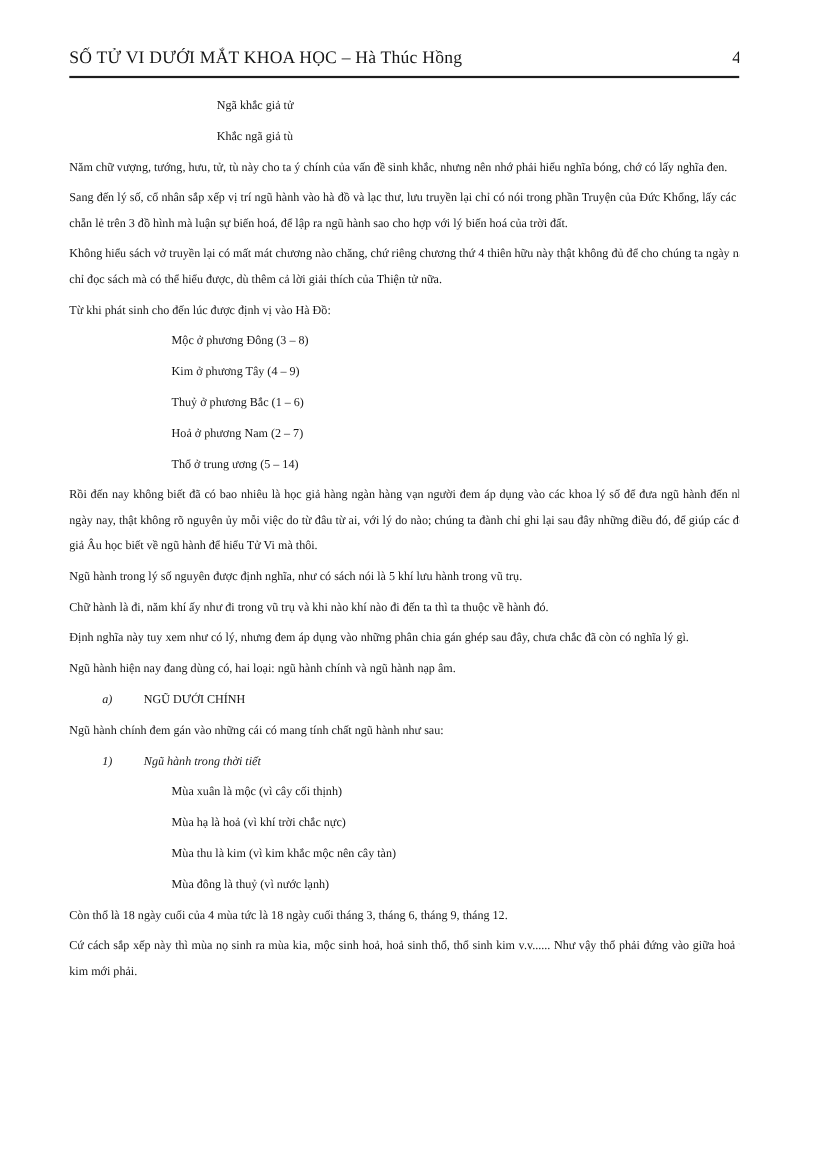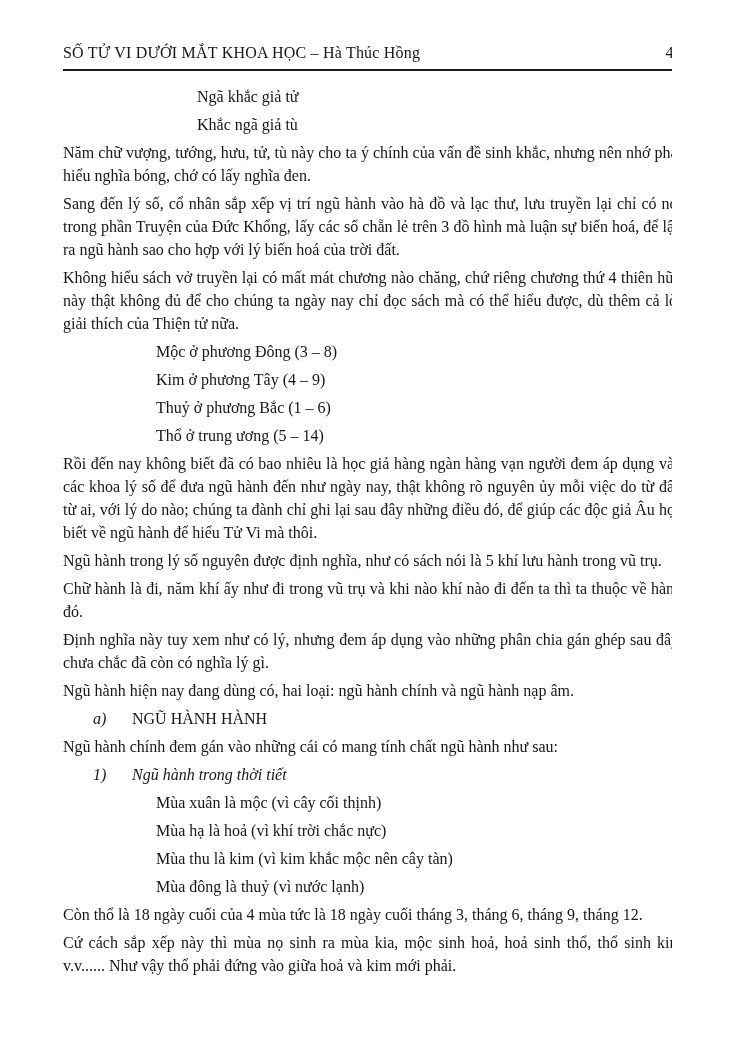--- a/index.html
+++ b/index.html
@@ -28,21 +28,21 @@
   }
   .header-rule {
     position: absolute;
     top: 69px; left: 63px; width: 619px;
     height: 0;
     border-top: 2px solid #1d1d1d;
   }
   .content {
     position: absolute;
     top: 85px; left: 63px; width: 619px;
-    font-size: 16px;
+    font-size: 11px;
     line-height: 23px;
   }
   .quote {
     padding-left: 134px;
     margin: 0 0 5px 0;
   }
   .para {
     margin: 0 0 5px 0;
     text-align: justify;
   }
@@ -73,35 +73,37 @@
   <div class="header-rule"></div>
 
   <div class="content">
 
     <div class="quote">Ngã khắc giả tử</div>
     <div class="quote">Khắc ngã giả tù</div>
 
     <p class="para">Năm chữ vượng, tướng, hưu, tử, tù này cho ta ý chính của vấn đề sinh khắc, nhưng nên nhớ phải hiểu nghĩa bóng, chớ có lấy nghĩa đen.</p>
     <p class="para">Sang đến lý số, cổ nhân sắp xếp vị trí ngũ hành vào hà đồ và lạc thư, lưu truyền lại chỉ có nói trong phần Truyện của Đức Khổng, lấy các số chẵn lẻ trên 3 đồ hình mà luận sự biến hoá, để lập ra ngũ hành sao cho hợp với lý biến hoá của trời đất.</p>
     <p class="para">Không hiểu sách vở truyền lại có mất mát chương nào chăng, chứ riêng chương thứ 4 thiên hữu này thật không đủ để cho chúng ta ngày nay chỉ đọc sách mà có thể hiểu được, dù thêm cả lời giải thích của Thiện tử nữa.</p>
+    <p class="para">Từ khi phát sinh cho đến lúc được định vị vào Hà Đồ:</p>
 
     <div class="indent-item">Mộc ở phương Đông (3 – 8)</div>
     <div class="indent-item">Kim ở phương Tây (4 – 9)</div>
     <div class="indent-item">Thuỷ ở phương Bắc (1 – 6)</div>
+    <div class="indent-item">Hoả ở phương Nam (2 – 7)</div>
     <div class="indent-item">Thổ ở trung ương (5 – 14)</div>
 
     <p class="para">Rồi đến nay không biết đã có bao nhiêu là học giả hàng ngàn hàng vạn người đem áp dụng vào các khoa lý số để đưa ngũ hành đến như ngày nay, thật không rõ nguyên ủy mỗi việc do từ đâu từ ai, với lý do nào; chúng ta đành chỉ ghi lại sau đây những điều đó, để giúp các độc giả Âu học biết về ngũ hành để hiểu Tử Vi mà thôi.</p>
     <p class="para">Ngũ hành trong lý số nguyên được định nghĩa, như có sách nói là 5 khí lưu hành trong vũ trụ.</p>
     <p class="para">Chữ hành là đi, năm khí ấy như đi trong vũ trụ và khi nào khí nào đi đến ta thì ta thuộc về hành đó.</p>
     <p class="para">Định nghĩa này tuy xem như có lý, nhưng đem áp dụng vào những phân chia gán ghép sau đây, chưa chắc đã còn có nghĩa lý gì.</p>
     <p class="para">Ngũ hành hiện nay đang dùng có, hai loại: ngũ hành chính và ngũ hành nạp âm.</p>
 
     <div class="heading">
       <span class="marker">a)</span>
-      <span>NGŨ HÀNH HÀNH</span>
+      <span>NGŨ DƯỚI CHÍNH</span>
     </div>
 
     <p class="para">Ngũ hành chính đem gán vào những cái có mang tính chất ngũ hành như sau:</p>
 
     <div class="heading">
       <span class="marker">1)</span>
       <span class="italic">Ngũ hành trong thời tiết</span>
     </div>
 
     <div class="indent-item">Mùa xuân là mộc (vì cây cối thịnh)</div>

